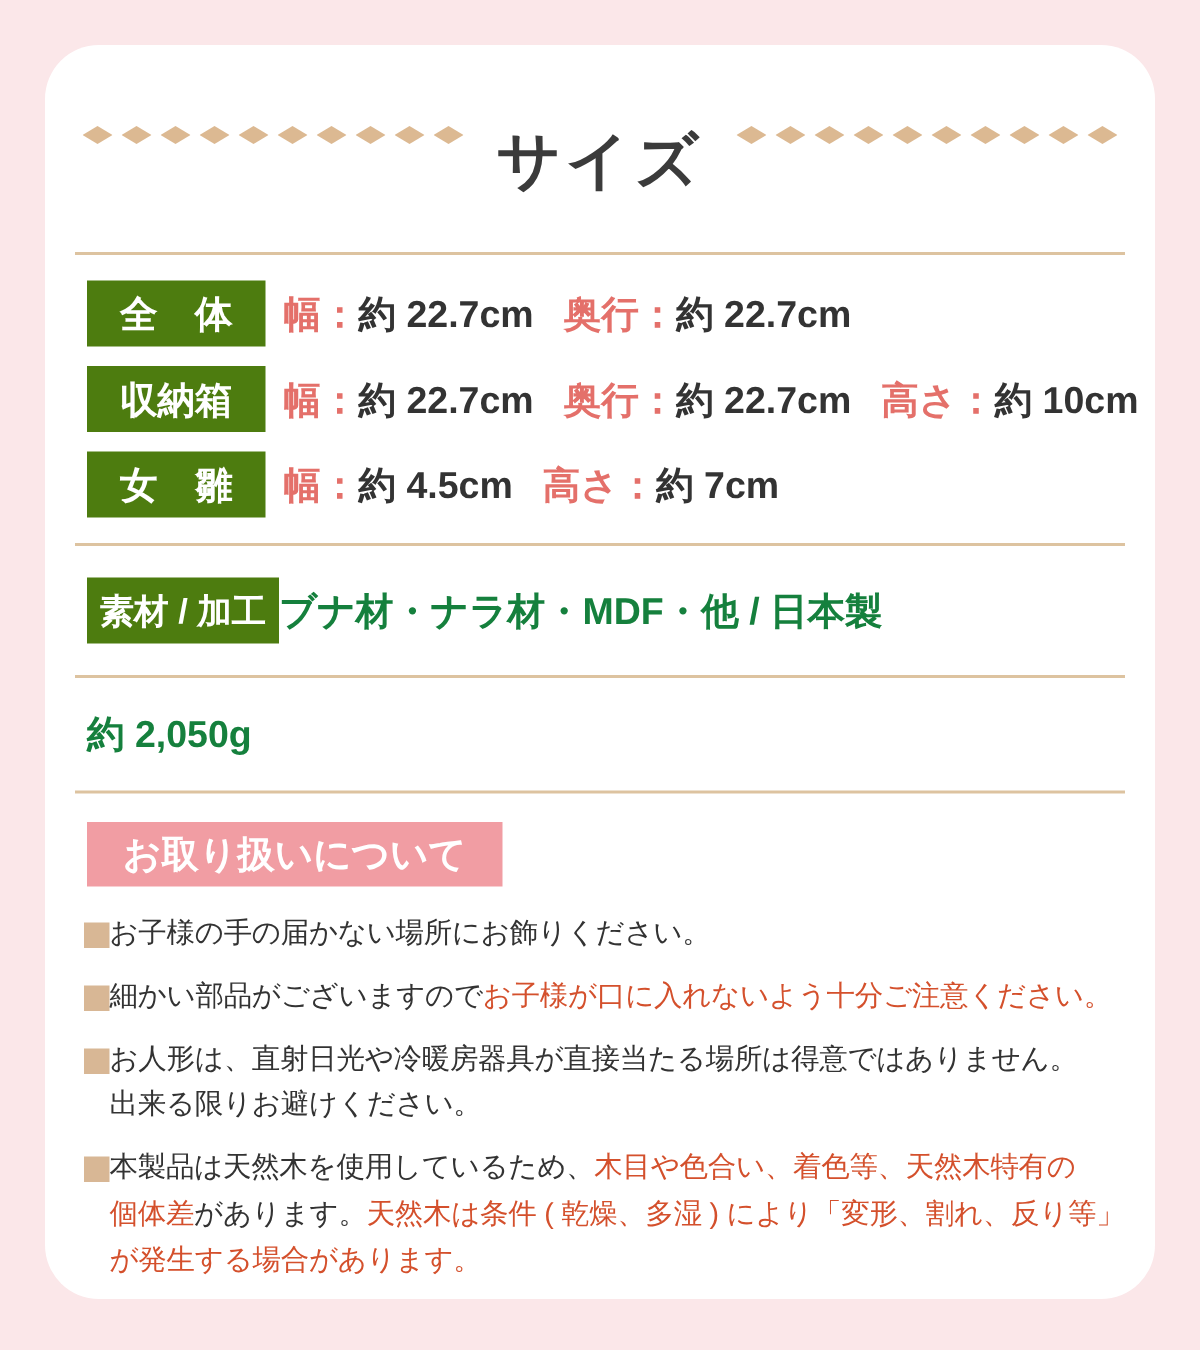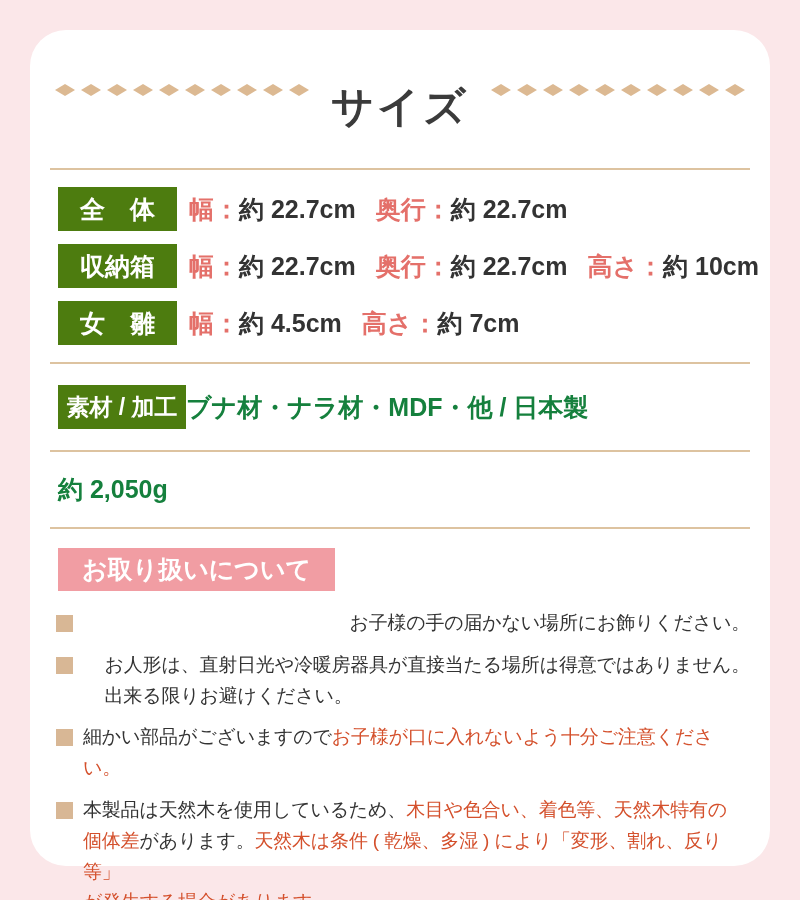--- a/index.html
+++ b/index.html
@@ -132,23 +132,21 @@
     padding: 16px 24px;
     margin: 19px 0 0 8px;
     white-space: nowrap;
   }
   .notes {
     margin-top: 17px;
   }
   .note {
     display: flex;
     align-items: flex-start;
-    gap: 10px;
     margin: 0 0 11px 6px;
-    justify-content: space-between;
   }
   .note-bullet {
     width: 17px;
     height: 17px;
     background: #d8b795;
     flex: none;
     margin-top: 7px;
   }
   .note-text {
     font-size: 19px;
@@ -242,26 +240,26 @@
 
     <div>
       <div class="handling-heading">お取り扱いについて</div>
       <div class="notes">
         <div class="note">
           <span class="note-bullet"></span>
           <span class="note-text"><span class="seg-dark">お子様の手の届かない場所にお飾りください。</span></span>
         </div>
         <div class="note">
           <span class="note-bullet"></span>
+          <span class="note-text"><span class="seg-dark">細かい部品がございますので</span><span class="seg-alert">お子様が口に入れないよう十分ご注意ください。</span></span>
+        </div>
+        <div class="note">
+          <span class="note-bullet"></span>
           <span class="note-text"><span class="seg-dark">お人形は、直射日光や冷暖房器具が直接当たる場所は得意ではありません。
 出来る限りお避けください。</span></span>
-        </div>
-        <div class="note">
-          <span class="note-bullet"></span>
-          <span class="note-text"><span class="seg-dark">細かい部品がございますので</span><span class="seg-alert">お子様が口に入れないよう十分ご注意ください。</span></span>
         </div>
         <div class="note">
           <span class="note-bullet"></span>
           <span class="note-text"><span class="seg-dark">本製品は天然木を使用しているため、</span><span class="seg-alert">木目や色合い、着色等、天然木特有の
 個体差</span><span class="seg-dark">があります。</span><span class="seg-alert">天然木は条件 ( 乾燥、多湿 ) により「変形、割れ、反り等」
 が発生する場合があります。</span></span>
         </div>
       </div>
     </div>
 

